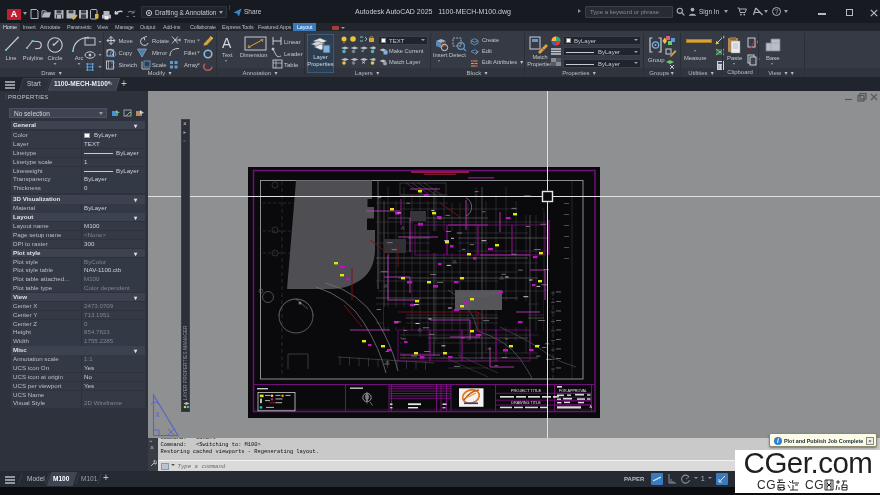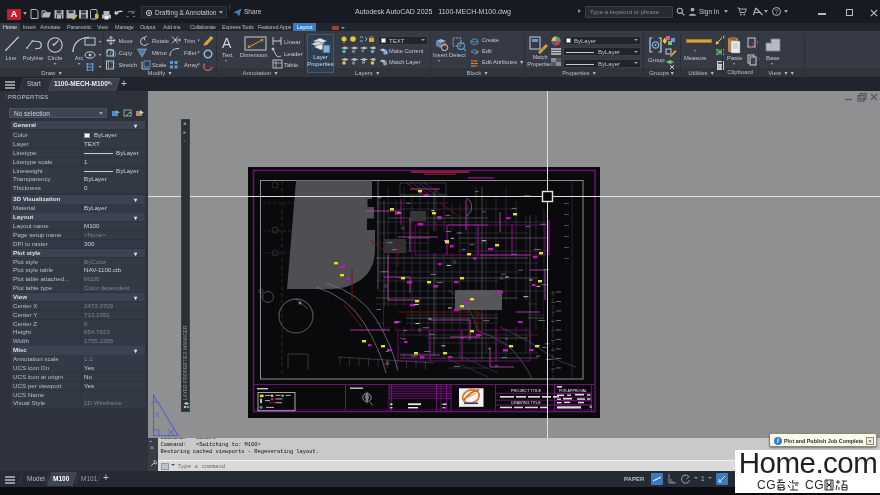--- a/index.html
+++ b/index.html
@@ -1015,21 +1015,21 @@
     <path d="M18 37 L24 43 M24 37 L18 43" stroke="#5862c8" stroke-width="0.9"></path>
     <path d="M1 12 Q5 8 9 12" fill="none" stroke="#5862c8" stroke-width="0.9"></path>
     <path d="M6 20 l3 5 m0 -5 l-3 5" stroke="#5862c8" stroke-width="0.8"></path>
   </svg>
   <div class="abs" id="balloon" style="left:769px;top:432.5px;width:108px;height:14.5px;background:#fbfbe8;border:1px solid #8a8a74;border-radius:2px;box-shadow:0 1px 2px rgba(0,0,0,0.4);">
     <div class="abs" style="left:4px;top:3px;width:8px;height:8px;border-radius:50%;background:#2f7fd0;color:#fff;font-size:6.5px;font-weight:bold;text-align:center;line-height:8px;font-style:italic;">i</div>
     <span class="abs" style="left:14px;top:4px;font-size:5.4px;color:#1a2a3a;font-weight:bold;white-space:nowrap;">Plot and Publish Job Complete</span>
     <div class="abs" style="left:96px;top:3px;width:8px;height:8px;border:1px solid #8a8a74;background:#eee;color:#333;font-size:6px;text-align:center;line-height:7px;">×</div>
   </div>
   <div class="abs" id="watermark" style="left:735px;top:450px;width:145px;height:43px;background:#fff;">
-    <div class="abs" style="left:3px;top:-4px;width:140px;text-align:center;font-size:29.5px;color:#1f1f1f;letter-spacing:-0.5px;">Home.com</div>
+    <div class="abs" style="left:3px;top:-4px;width:140px;text-align:center;font-size:29.5px;color:#1f1f1f;letter-spacing:-0.5px;">CGer.com</div>
     <div class="abs" style="left:22px;top:28px;font-size:12px;color:#2a2a2a;letter-spacing:0.5px;">CG</div>
     <svg class="abs" style="left:40px;top:29px" width="25" height="12" viewBox="0 0 25 12">
       <g stroke="#2a2a2a" stroke-width="1" fill="none">
         <path d="M3 1 L8 1 M2 3.5 L10 3.5 M3 6 L9 6 L9 11 L3 11 Z M3 8.5 L9 8.5 M5 1 L4 3.5 M6 11 l-1.5 -2 M8.5 11 l1.5 -2"></path>
         <path d="M14 2 l2 2 M13 6 l2 3 M18 1 L17 4 L24 4 M18 6 L18 11 M15 11 l8 0 M20 6 l3 0"></path>
       </g>
     </svg>
     <div class="abs" style="left:70px;top:28px;font-size:12px;color:#2a2a2a;letter-spacing:0.5px;">CG</div>
     <svg class="abs" style="left:88px;top:29px" width="25" height="12" viewBox="0 0 25 12">
       <g stroke="#2a2a2a" stroke-width="1" fill="none">

